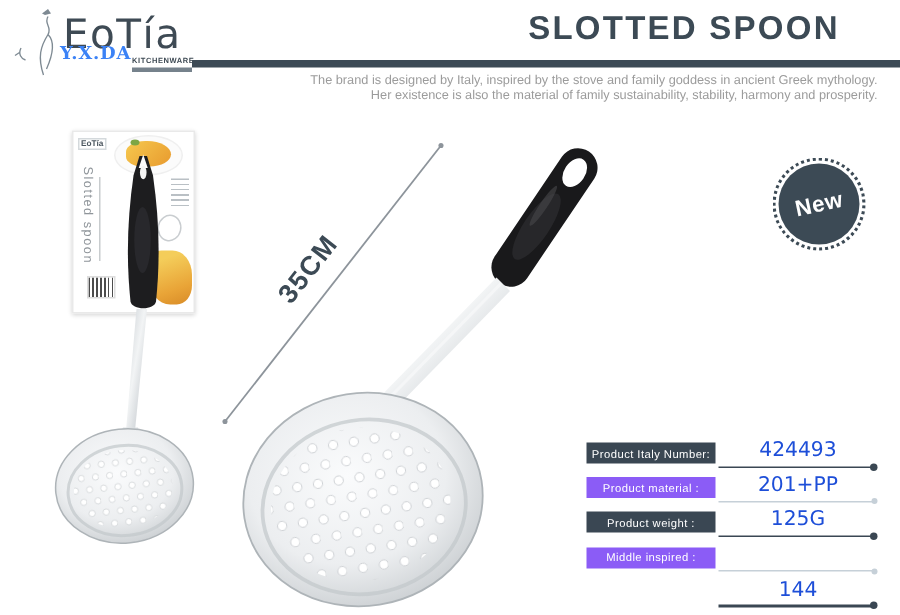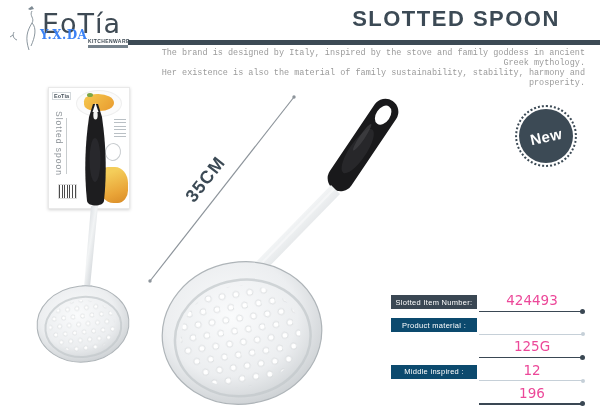--- a/index.html
+++ b/index.html
@@ -20,21 +20,21 @@
   .division{position:absolute;left:88px;top:38px;}
   .division .kw{font-size:5px;font-weight:700;color:#3e4a54;letter-spacing:.4px;}
   .division .tagline-bar{width:40px;height:3px;background:#76828c;margin-top:1px;}
   .title-bar{position:absolute;left:128px;top:40px;width:472px;height:5px;background:#3c4a55;}
   .page-title{
     position:absolute;left:320px;top:6px;width:272px;text-align:center;
     font-size:22px;font-weight:700;letter-spacing:1.5px;color:#3c4a55;
   }
   .description{
     position:absolute;right:15px;top:48px;width:430px;text-align:right;
-    font-size:8.5px;line-height:10px;color:#9b9b9b;font-family:Liberation Mono, monospace;
+    font-size:8.5px;line-height:10px;color:#9b9b9b;
   }
   
   .badge{
     position:absolute;left:519px;top:109px;width:54px;height:54px;border-radius:50%;
     background:#3c4a55;display:flex;align-items:center;justify-content:center;z-index:4;
   }
   .badge::before{content:"";position:absolute;inset:-4px;border:2px dotted #3c4a55;border-radius:50%;}
   .badge .badge-text{color:#fff;font-weight:700;font-size:15px;transform:rotate(-12deg);letter-spacing:.5px;}
   
   .card{
@@ -80,24 +80,24 @@
   
   .art{position:absolute;left:0;top:0;z-index:2;}
   
   .spec-table{position:absolute;left:385px;top:292px;width:200px;z-index:4;}
   .spec-row{position:relative;height:23.2px;}
   .spec-label{
     position:absolute;left:6px;top:3px;width:86px;height:14px;display:flex;
     align-items:center;justify-content:center;font-size:7.5px;color:#fff;letter-spacing:.3px;
   }
   .spec-label.dark{background:#3a4753;}
-  .spec-label.light{background:#0c4a6e;}
+  .spec-label.light{background:#8b5cf6;}
   .spec-value{
     position:absolute;left:96px;top:0;width:102px;text-align:center;font-size:13.5px;
-    color:#ec4899;font-family:"DejaVu Sans",sans-serif;
+    color:#1d4ed8;font-family:"DejaVu Sans",sans-serif;
   }
   .spec-line{position:absolute;left:94px;top:18.5px;width:104px;}
   .spec-line.dark{height:1.6px;background:#3a4753;}
   .spec-line.light{height:1px;background:#c6d0d8;}
   .spec-line::after{content:"";position:absolute;right:-2px;border-radius:50%;}
   .spec-line.dark::after{width:5px;height:5px;top:-1.8px;background:#3a4753;}
   .spec-line.light::after{width:4px;height:4px;top:-1.5px;background:#c6d0d8;}
 </style>
 </head>
 <body>
@@ -201,36 +201,37 @@
       <g transform="rotate(-9 242 333)">
         <ellipse cx="242" cy="333" rx="80" ry="71" fill="url(#bowlGrad)" stroke="#aeb4b8" stroke-width="1.2"></ellipse>
         <ellipse cx="242" cy="338" rx="68" ry="58" fill="none" stroke="#c2c7ca" stroke-width="2.5" opacity="0.7"></ellipse>
         <ellipse cx="240" cy="336" rx="60" ry="51" fill="url(#holesBig)"></ellipse>
       </g>
     </g>
   </svg>
 
   <div class="spec-table">
     <div class="spec-row">
-      <div class="spec-label dark">Slotted Item Number:</div>
+      <div class="spec-label dark">Product Italy Number:</div>
       <div class="spec-value">424493</div>
       <div class="spec-line dark"></div>
     </div>
     <div class="spec-row">
       <div class="spec-label light">Product material :</div>
+      <div class="spec-value">201+PP</div>
       <div class="spec-line light"></div>
     </div>
     <div class="spec-row">
+      <div class="spec-label dark">Product weight :</div>
       <div class="spec-value">125G</div>
       <div class="spec-line dark"></div>
     </div>
     <div class="spec-row">
       <div class="spec-label light">Middle inspired :</div>
-      <div class="spec-value">12</div>
       <div class="spec-line light"></div>
     </div>
     <div class="spec-row">
-      <div class="spec-value">196</div>
+      <div class="spec-value">144</div>
       <div class="spec-line dark"></div>
     </div>
   </div>
 
 </div>
 
 </body></html>

